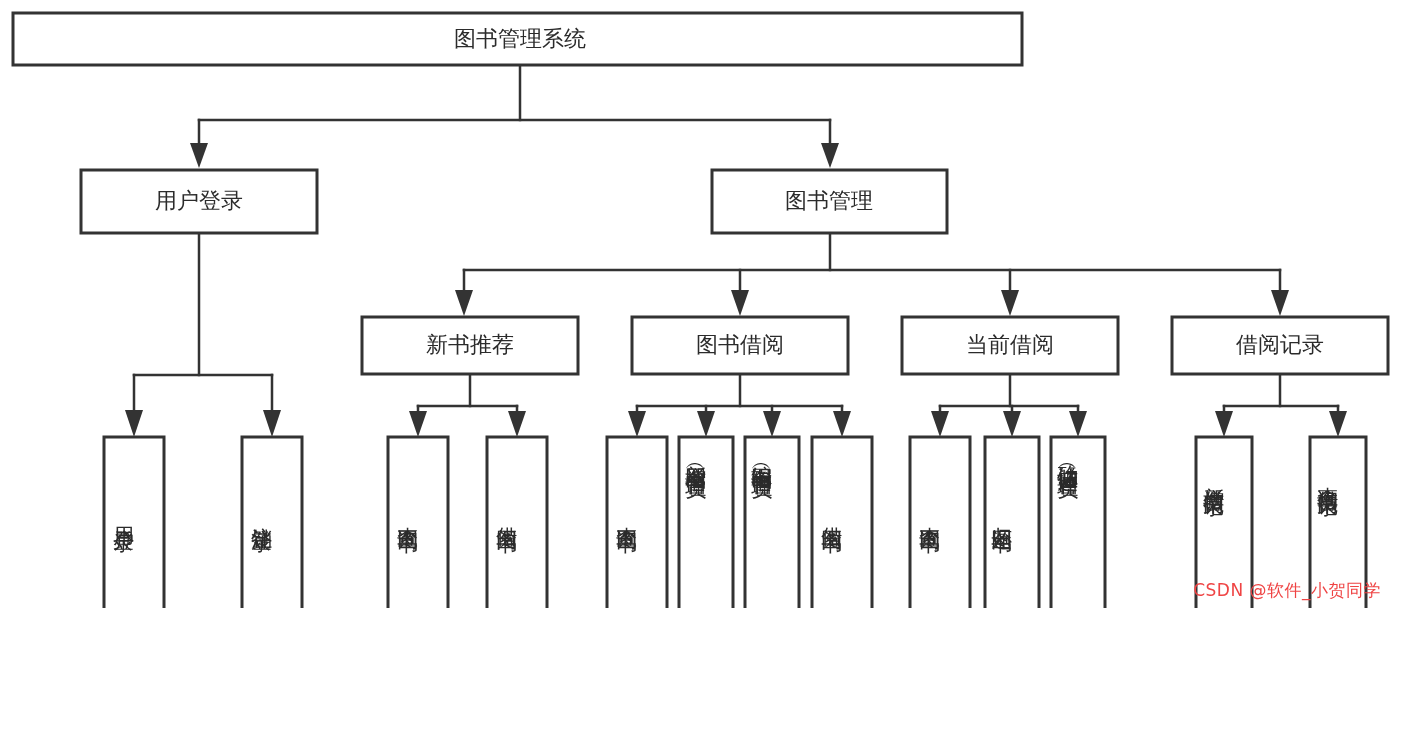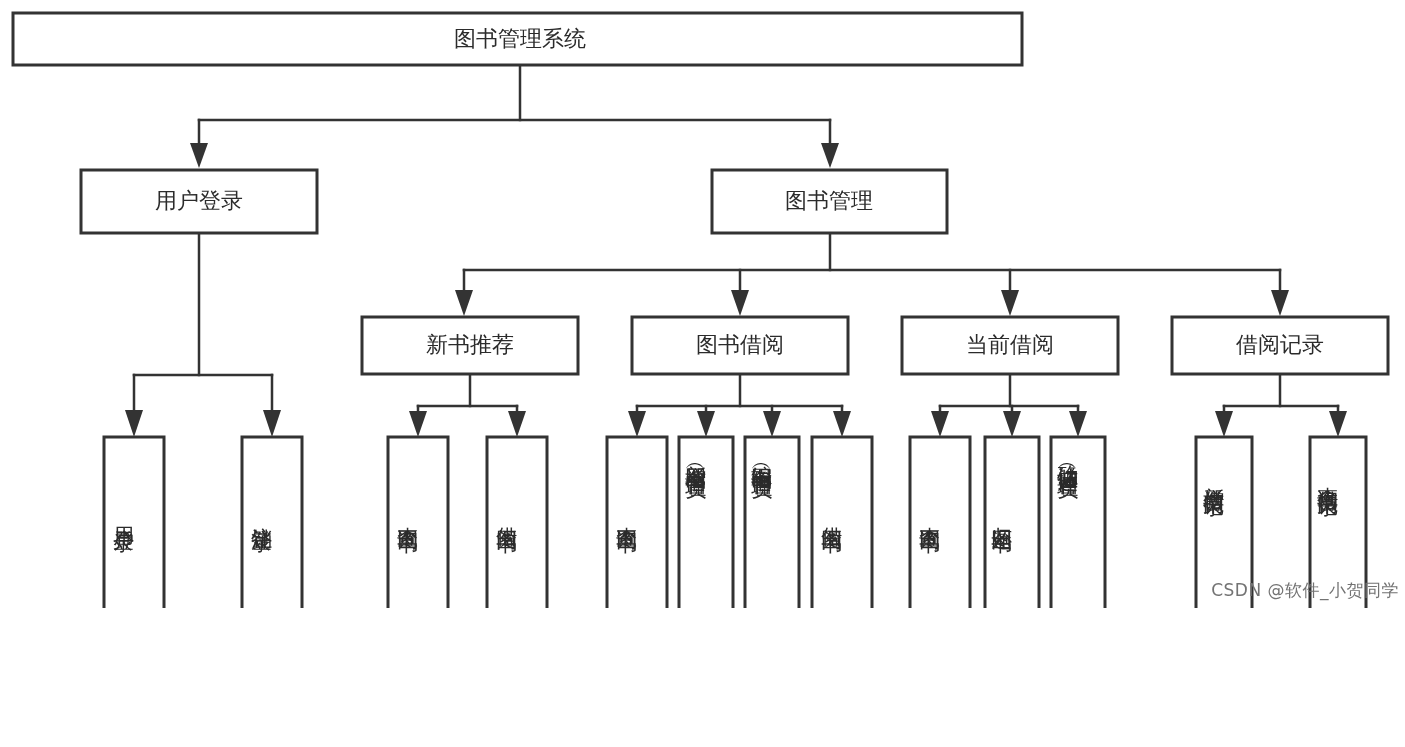--- a/index.html
+++ b/index.html
@@ -54,25 +54,25 @@
     font-size: 21px;
     line-height: 1.08;
     letter-spacing: 2px;
     color: #2b2b2b;
     text-align: left;
     white-space: nowrap;
     pointer-events: none;
   }
   .watermark {
     position: absolute;
-    right: 6px;
+    right: 24px;
     bottom: 6px;
     font-family: "DejaVu Sans", "Liberation Sans", sans-serif;
     font-size: 17px;
-    color: #737373;
+    color: #ef4444;
     letter-spacing: 0.5px;
     white-space: nowrap;
     margin-left: 21px;
   }
 </style>
 </head>
 <body>
 
 <div id="canvas">
 

